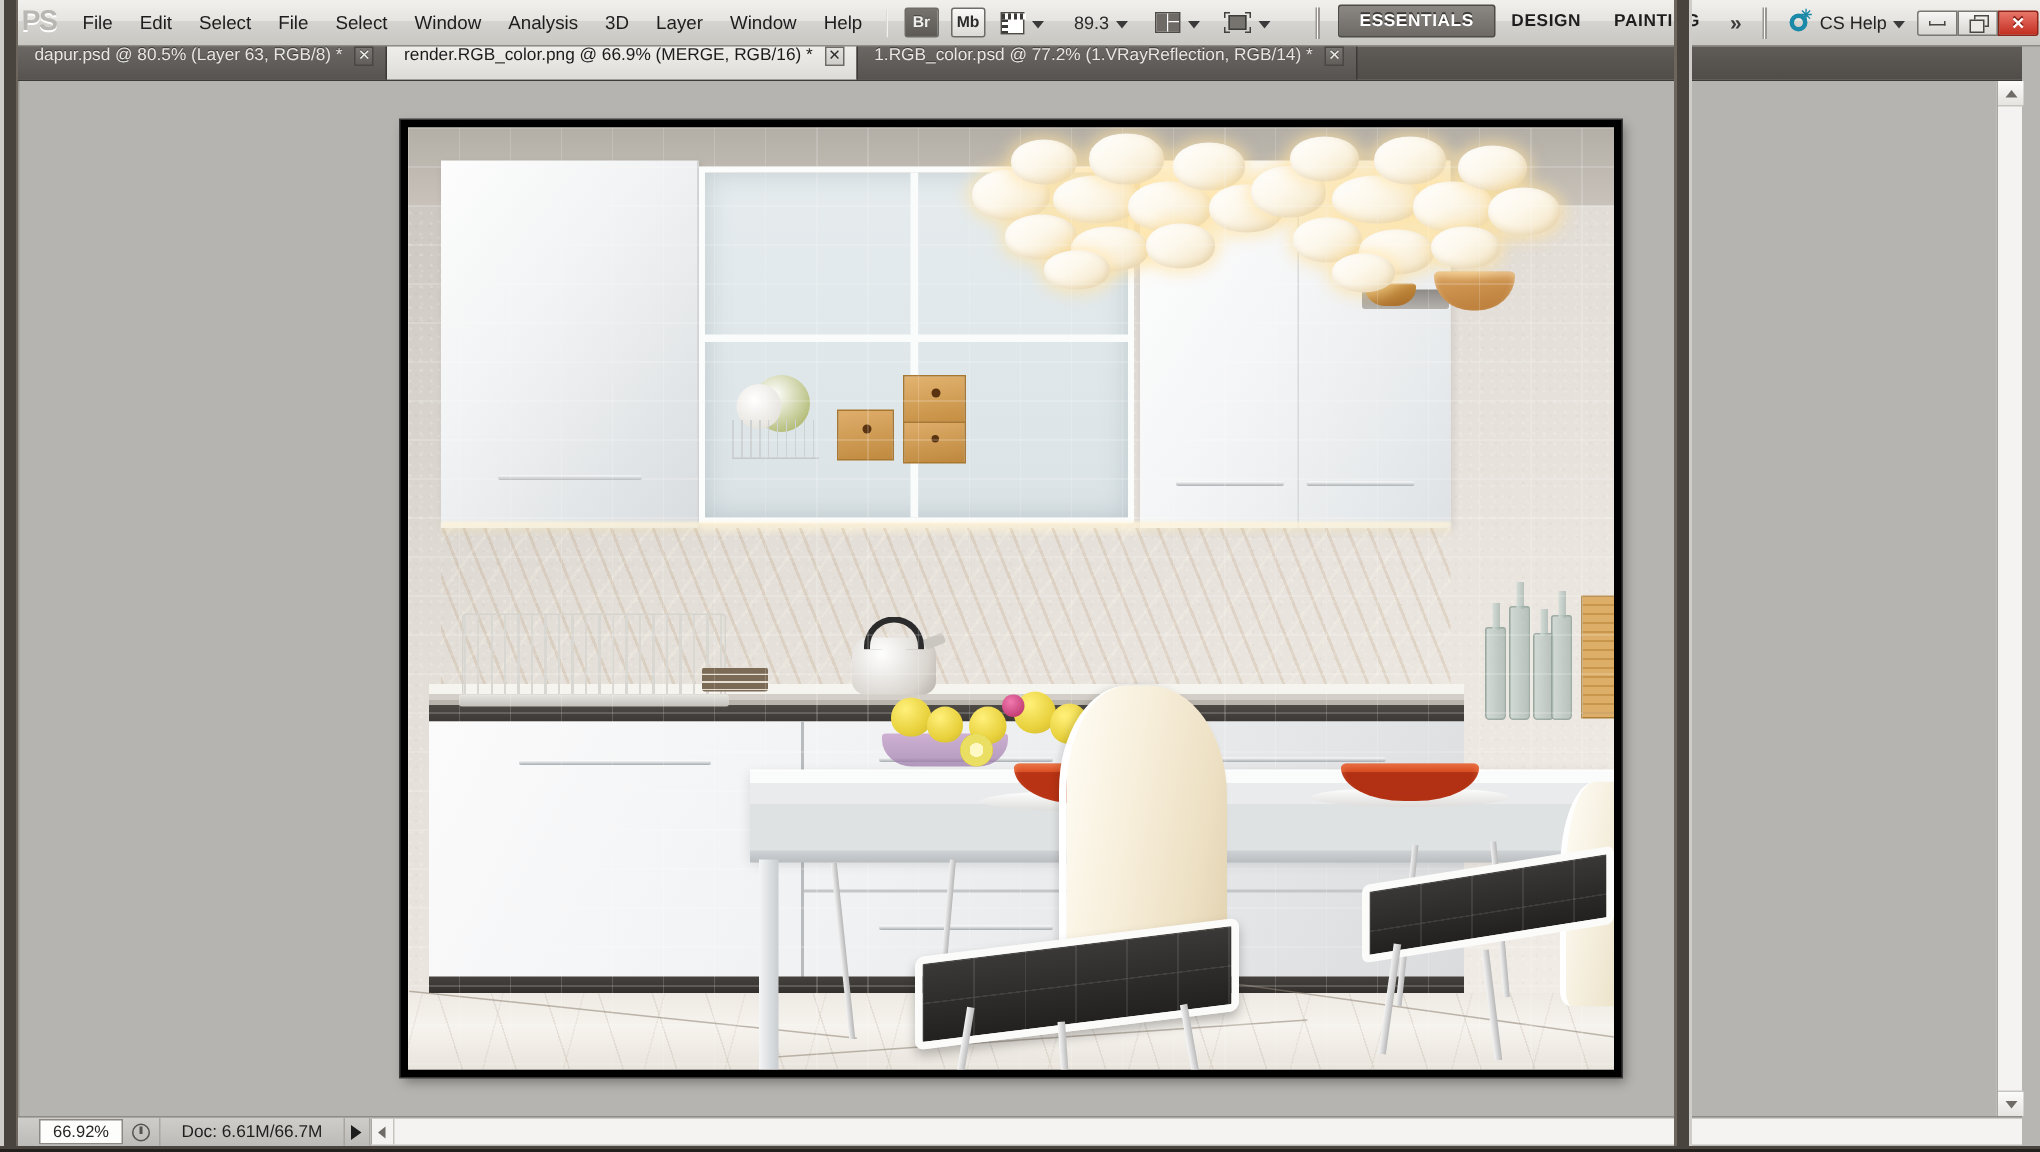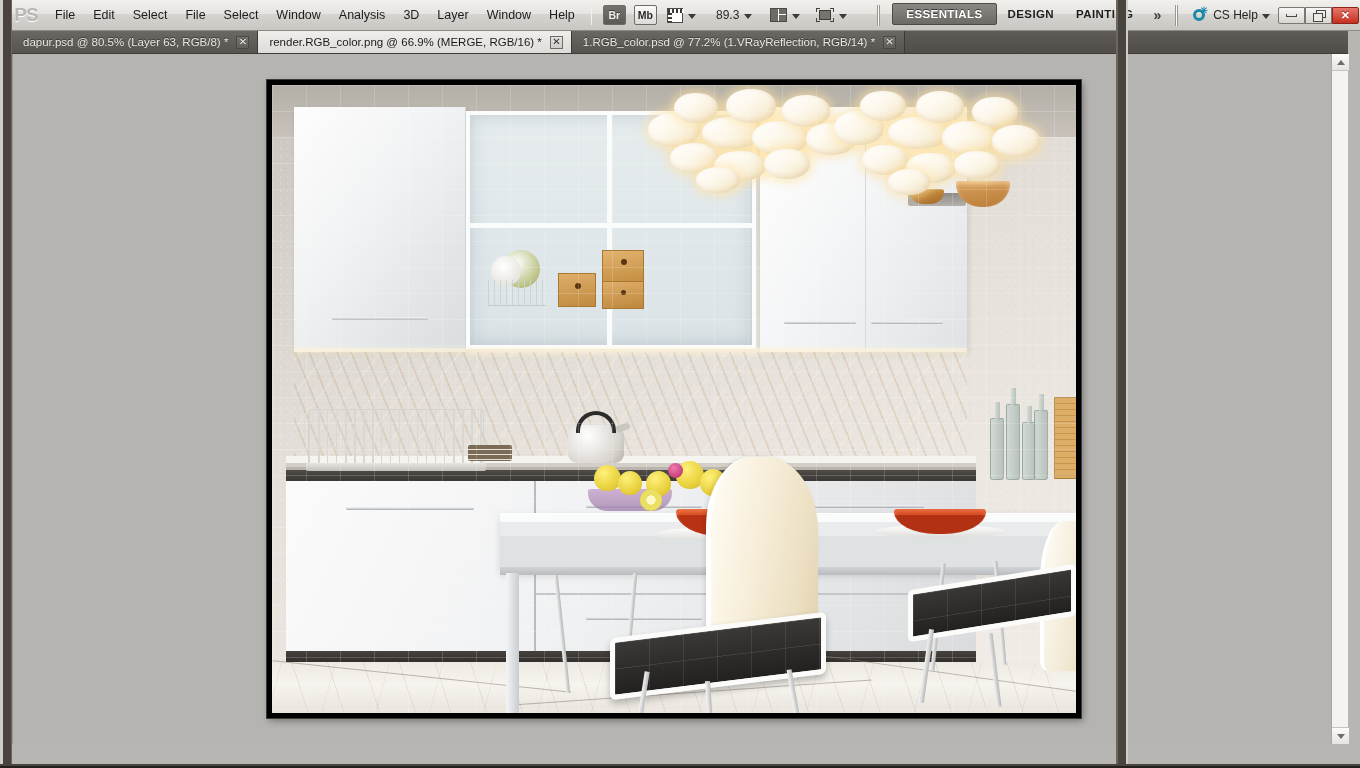--- a/index.html
+++ b/index.html
@@ -94,21 +94,21 @@
               font-weight:bold; font-size:11px; text-shadow:0 -1px 0 #7e1d13; }
   .wc .bar { width:11px; height:3px; border:1px solid #4b4844; border-top:none; }
   .wc .restore { position:relative; width:11px; height:10px; }
   .wc .restore:before{content:"";position:absolute;left:3px;top:0;width:8px;height:6px;border:1px solid #4b4844;}
   .wc .restore:after {content:"";position:absolute;left:0;top:3px;width:8px;height:7px;border:1px solid #4b4844;background:#eceae6;}
 
   
   .doctabs { position:absolute; left:12px; top:31px; width:1336px; height:23px;
              background:linear-gradient(to bottom,#5f5c58,#504d49);
              display:flex; align-items:stretch; border-bottom:1px solid #3e3b38; }
-  .doctab { display:flex; align-items:center; padding:0 8px 0 11px; font-size:11.5px;
+  .doctab { display:flex; align-items:flex-start; padding:0 8px 0 11px; font-size:11.5px;
             border-right:1px solid #3c3936; cursor:default; white-space:nowrap; }
   .doctab.inactive { background:linear-gradient(to bottom,#6b6864,#565350); color:#e9e7e4;
                      text-shadow:0 -1px 0 #3b3835; }
   .doctab.active { background:linear-gradient(to bottom,#f0eeea,#dedcd8); color:#1b1b1b; }
   .tab-close { display:inline-flex; align-items:center; justify-content:center;
                width:13px; height:13px; margin-left:8px; font-size:10px; line-height:1;
                border:1px solid #6e6b67; color:#2c2c2c;
                background:linear-gradient(to bottom,#e4e2de,#cfcdc9); cursor:default; }
   .doctab.inactive .tab-close { border-color:#4a4744; color:#ededea;
                background:linear-gradient(to bottom,#7a7773,#615e5a); }
@@ -622,17 +622,32 @@
     <div class="vscroll">
       <div class="arr">
           <span class="tri-up"></span>
         </div>
       <div class="arr dn">
           <span class="tri-dn"></span>
         </div>
     </div>
   </div>
 
+  <div class="statusbar">
+    <div class="sb-zoom">66.92%</div>
+    <div class="sb-clock">
+        <span class="clock-ico"></span>
+      </div>
+    <div class="sb-doc">Doc: 6.61M/66.7M</div>
+    <div class="sb-arrow">
+        <span class="tri-r"></span>
+      </div>
+    <div class="hscroll">
+      <div class="arr-l">
+          <span class="tri-l"></span>
+        </div>
+    </div>
+  </div>
 
   <div class="frame-left"></div>
   <div class="frame-right"></div>
   <div class="frame-bottom"></div>
 </div>
 
 </body></html>

